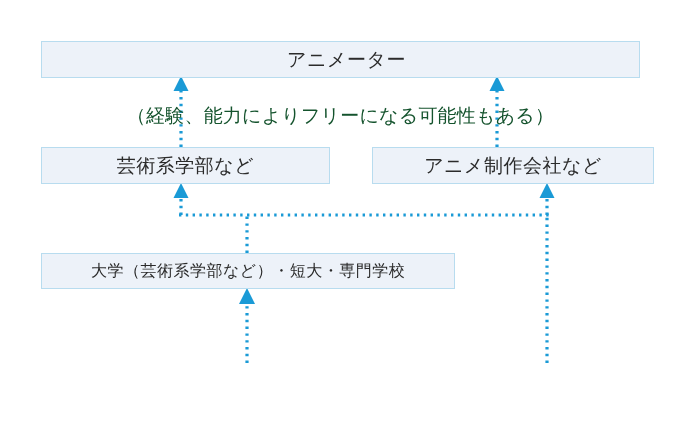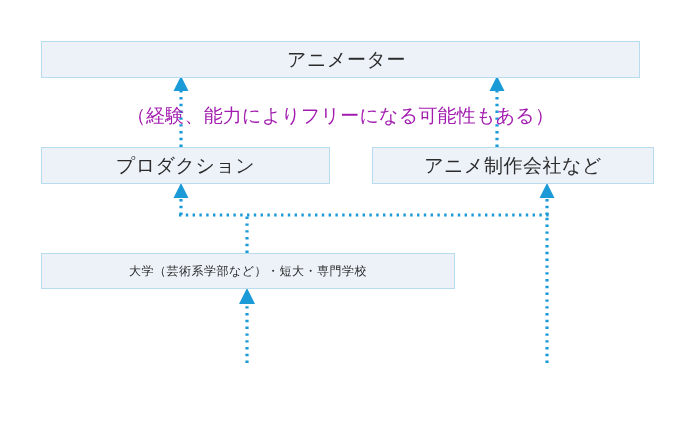--- a/index.html
+++ b/index.html
@@ -37,27 +37,27 @@
     z-index: 2;
   }
   .node-label {
     font-size: 19px;
     color: #2b2b2b;
     letter-spacing: 0.5px;
     line-height: 1;
     white-space: nowrap;
   }
   .node-sm .node-label {
-    font-size: 12px;
+    font-size: 16px;
   }
   .caption {
     position: absolute;
     z-index: 2;
     font-size: 19px;
-    color: #a21caf;
+    color: #14532d;
     letter-spacing: 0.2px;
     white-space: nowrap;
     text-align: center;
   }
 
   
   #node-animator   { left: 41px;  top: 41px;  width: 599px; height: 37px; padding-left: 12px; }
   #node-production { left: 41px;  top: 147px; width: 289px; height: 37px; }
   #node-studio     { left: 372px; top: 147px; width: 282px; height: 37px; }
   #node-university { left: 41px;  top: 253px; width: 414px; height: 36px; }
@@ -111,21 +111,21 @@
 
   <div class="node" id="node-animator">
     <span class="node-label">アニメーター</span>
   </div>
 
   <div class="caption" id="caption-freelance">
     <span>（経験、能力によりフリーになる可能性もある）</span>
   </div>
 
   <div class="node" id="node-production">
-    <span class="node-label">プロダクション</span>
+    <span class="node-label">芸術系学部など</span>
   </div>
 
   <div class="node" id="node-studio">
     <span class="node-label">アニメ制作会社など</span>
   </div>
 
   <div class="node node-sm" id="node-university">
     <span class="node-label">大学（芸術系学部など）・短大・専門学校</span>
   </div>
 

